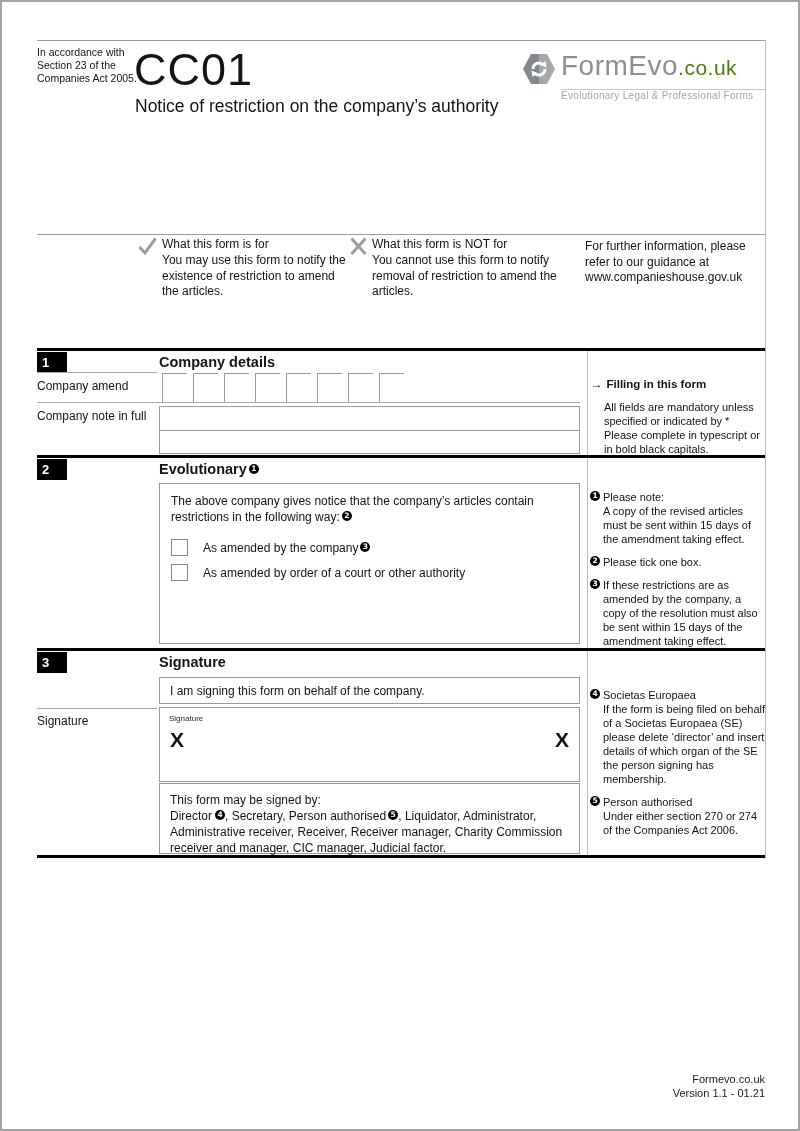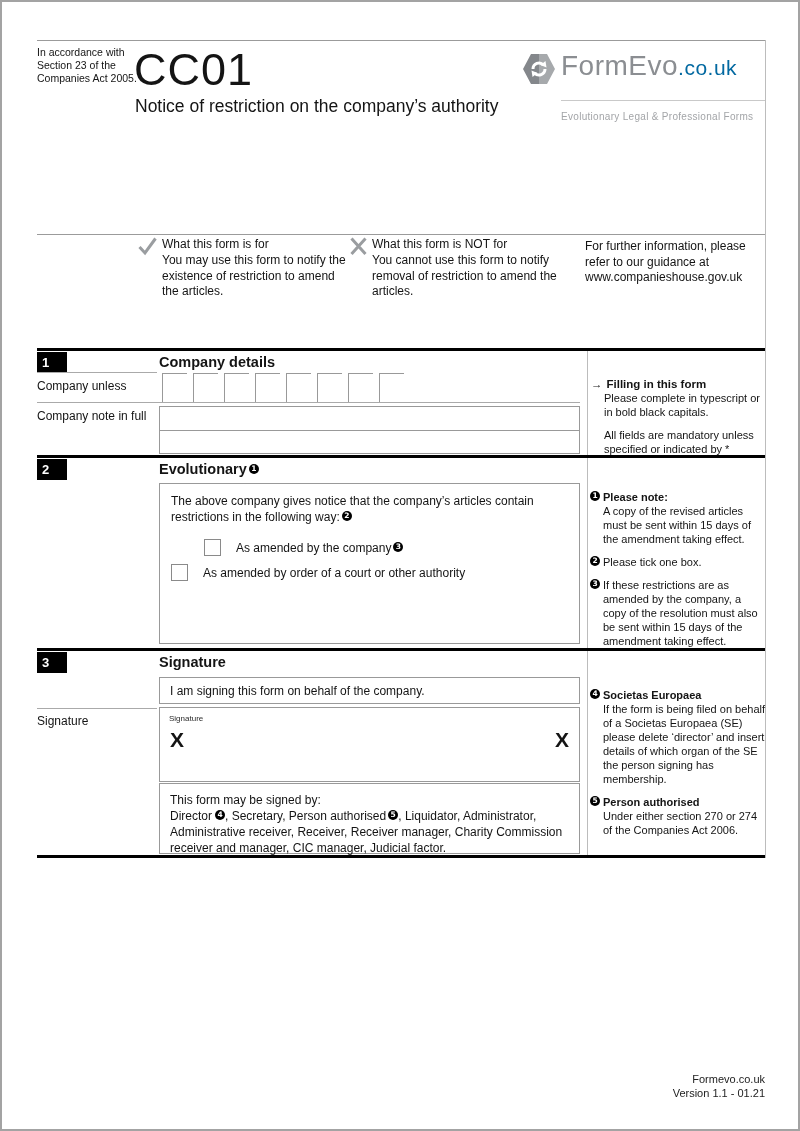--- a/index.html
+++ b/index.html
@@ -11,21 +11,21 @@
   .abs{position:absolute;}
   .hr-thin{position:absolute;height:1px;background:#9b9b9b;}
   .hr-thick{position:absolute;height:3px;background:#000;}
   .vr{position:absolute;width:1px;background:#bcbcbc;}
 
   .accordance{font-size:10.5px;line-height:13px;}
   .form-code{font-size:45px;line-height:48px;font-weight:400;letter-spacing:1px;}
   .form-title{font-size:17.5px;font-weight:400;}
 
   .brand{font-size:28px;color:#8b8e92;font-weight:400;letter-spacing:.5px;line-height:32px;}
-  .brand .suffix{font-size:21px;color:#0369a1;}
+  .brand .suffix{font-size:21px;color:#4d7c0f;}
   .tagline{font-size:10px;color:#a3a5a8;letter-spacing:.3px;}
 
   .intro-col{position:absolute;display:flex;gap:5px;}
   .intro-title{font-size:12px;font-weight:400;line-height:15px;}
   .intro-body{font-size:12px;line-height:15.5px;margin-top:1px;}
 
   .sec-badge{position:absolute;left:35px;width:30px;height:21px;background:#000;color:#fff;
     font-size:13px;font-weight:700;line-height:21px;padding-left:5px;box-sizing:border-box;}
   .sec-title{position:absolute;left:157px;font-size:14.5px;font-weight:700;}
 
@@ -42,21 +42,21 @@
     font-family:"DejaVu Sans",sans-serif;}
   .sup{vertical-align:3px;margin-left:2px;}
 
   .chk-row{display:flex;align-items:center;gap:15px;margin-top:8px;}
   .chk{width:15px;height:15px;border:1px solid #8a8a8a;background:#fff;flex:0 0 15px;}
   .chk-label{font-size:12px;}
 
   .note-col{position:absolute;font-size:11px;line-height:14px;}
   .note{display:flex;gap:3px;margin-bottom:9px;}
   .note .fn{flex:0 0 10px;margin-top:1px;}
-  .note-title{font-weight:700;}
+  .note-title{font-weight:400;}
   .arrow-note-head{display:flex;gap:4px;font-weight:700;font-size:11.5px;}
   .note-body{margin-left:13px;}
 
   .sig-caption{position:absolute;left:9px;top:6px;font-size:8px;color:#2a2a2a;}
   .x-mark{position:absolute;top:20px;font-size:21px;font-weight:700;}
 
   .footer{position:absolute;font-size:11px;line-height:14px;text-align:right;color:#222;
     font-family:"Liberation Sans",sans-serif;}
 </style>
 </head>
@@ -81,21 +81,21 @@
       <svg width="34" height="32" viewBox="0 0 34 32">
         <polygon points="9,1 17,1 17,31 9,31 1,16" fill="#84878b"></polygon>
         <polygon points="17,1 25,1 33,16 25,31 17,31" fill="#a6a9ac"></polygon>
         <path d="M11 16 a6 6 0 0 1 10.4 -4.1" stroke="#fff" stroke-width="3" fill="none"></path>
         <polygon points="23.5,8 24.5,14.5 18.5,12" fill="#fff"></polygon>
         <path d="M23 16 a6 6 0 0 1 -10.4 4.1" stroke="#fff" stroke-width="3" fill="none"></path>
         <polygon points="10.5,24 9.5,17.5 15.5,20" fill="#fff"></polygon>
       </svg>
     </span>
     <div class="brand" style="margin-left:39px;"><span>FormEvo</span><span class="suffix">.co.uk</span></div>
-    <div style="margin-left:39px;border-top:1px solid #c9c9c9;padding-top:10px;margin-top:16px;">
+    <div style="margin-left:39px;border-top:1px solid #c9c9c9;padding-top:0;margin-top:5px;">
       <div class="tagline">Evolutionary Legal &amp; Professional Forms</div>
     </div>
   </div>
 
   <div class="hr-thin" style="left:35px;top:232px;width:728px;"></div>
 
   <div class="intro-col" style="left:136px;top:235px;width:212px;">
     <span style="flex:0 0 19px;">
       <svg width="19" height="19" viewBox="0 0 19 19">
           <path d="M1.5 10 L7 16 L17.5 1.5" stroke="#9a9da0" stroke-width="3" fill="none"></path>
@@ -119,56 +119,56 @@
     </div>
   </div>
 
   <div class="abs intro-body" style="left:583px;top:236px;width:180px;">For further information, please refer to our guidance at www.companieshouse.gov.uk</div>
 
   <div class="hr-thick" style="left:35px;top:346px;width:728px;"></div>
   <div class="sec-badge" style="top:350px;">1</div>
   <div class="sec-title" style="top:352px;">Company details</div>
 
   <div class="hr-thin" style="left:35px;top:370px;width:120px;background:#aaa;"></div>
-  <div class="lbl" style="left:35px;top:377px;">Company unless</div>
+  <div class="lbl" style="left:35px;top:377px;">Company amend</div>
   <div class="cells" style="left:160px;top:371px;">
     <div class="cell"></div>
     <div class="cell"></div>
     <div class="cell"></div>
     <div class="cell"></div>
     <div class="cell"></div>
     <div class="cell"></div>
     <div class="cell"></div>
     <div class="cell"></div>
   </div>
   <div class="hr-thin" style="left:35px;top:400px;width:543px;background:#aaa;"></div>
   <div class="lbl" style="left:35px;top:407px;">Company note in full</div>
   <div class="fieldbox" style="left:157px;top:404px;width:421px;height:25px;"></div>
   <div class="fieldbox" style="left:157px;top:428px;width:421px;height:24px;"></div>
 
   <div class="note-col" style="left:589px;top:375px;width:172px;">
     <div class="arrow-note-head">
       <span>→</span>
       <span>Filling in this form</span>
     </div>
+    <div class="note-body" style="margin-top:9px;">All fields are mandatory unless specified or indicated by *</div>
     <div class="note-body">Please complete in typescript or in bold black capitals.</div>
-    <div class="note-body" style="margin-top:9px;">All fields are mandatory unless specified or indicated by *</div>
   </div>
 
   <div class="hr-thick" style="left:35px;top:453px;width:728px;"></div>
   <div class="sec-badge" style="top:457px;">2</div>
   <div class="sec-title" style="top:459px;">
     <span>Evolutionary</span><span class="fn sup">1</span>
   </div>
 
   <div class="box" style="left:157px;top:481px;width:421px;height:161px;padding:9px 11px;">
     <div class="body-txt">
       <span>The above company gives notice that the company’s articles contain restrictions in the following way:</span><span class="fn sup">2</span>
     </div>
-    <div class="chk-row" style="margin-top:14px;margin-left:33px;">
+    <div class="chk-row" style="margin-top:14px;">
       <span class="chk"></span>
       <span class="chk-label"><span>As amended by the company</span><span class="fn sup">3</span></span>
     </div>
     <div class="chk-row">
       <span class="chk"></span>
       <span class="chk-label">As amended by order of a court or other authority</span>
     </div>
   </div>
 
   <div class="note-col" style="left:588px;top:488px;width:176px;">

